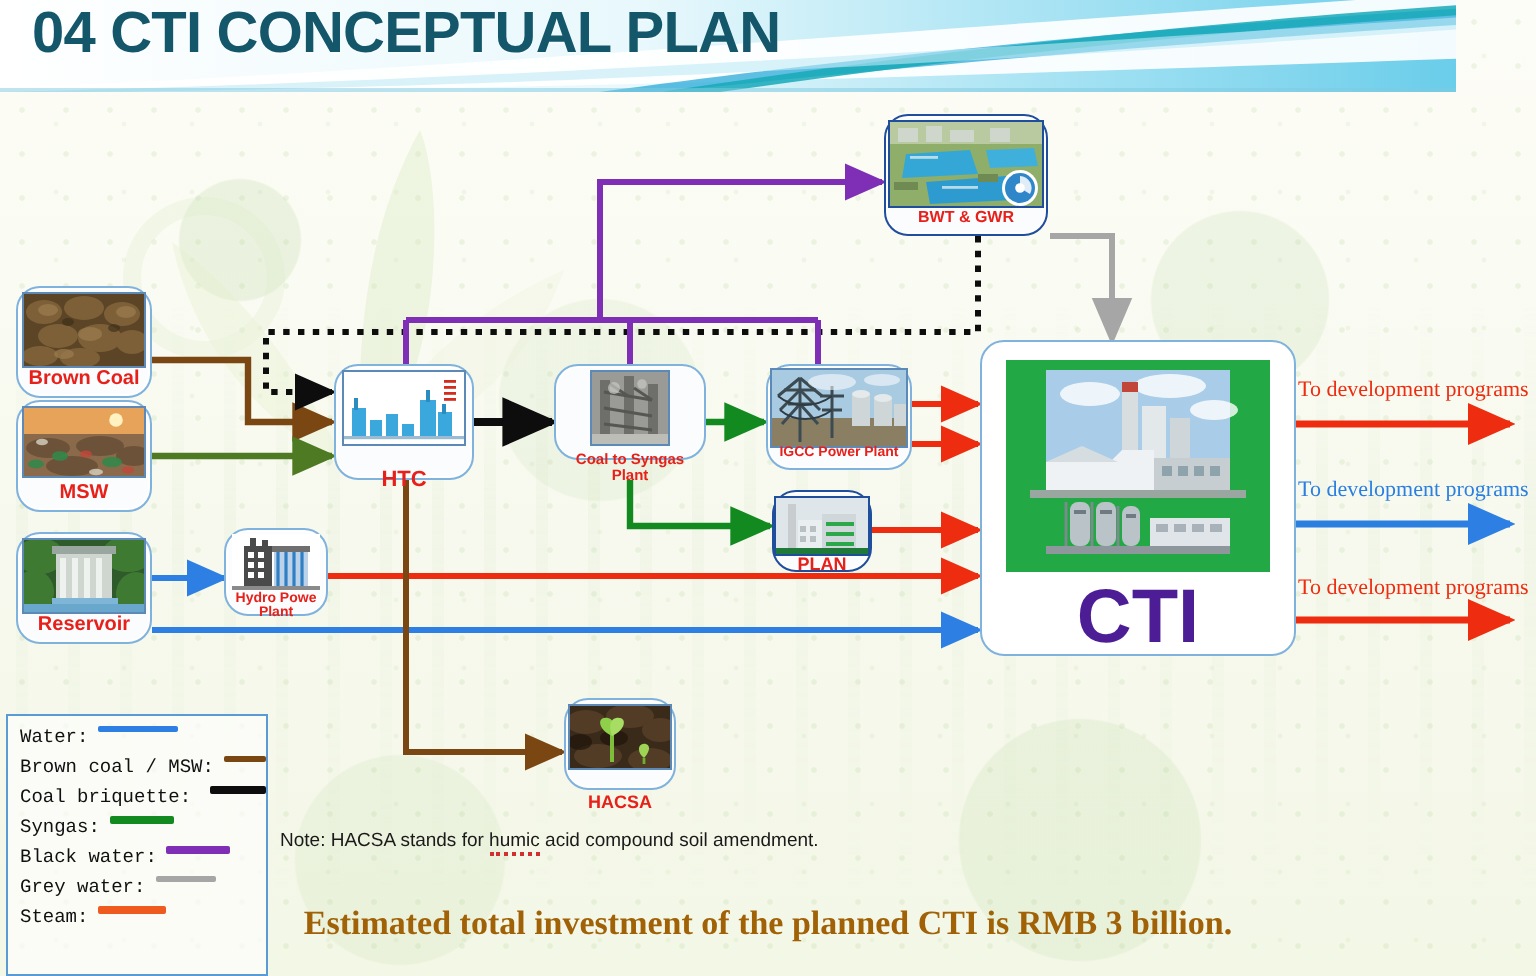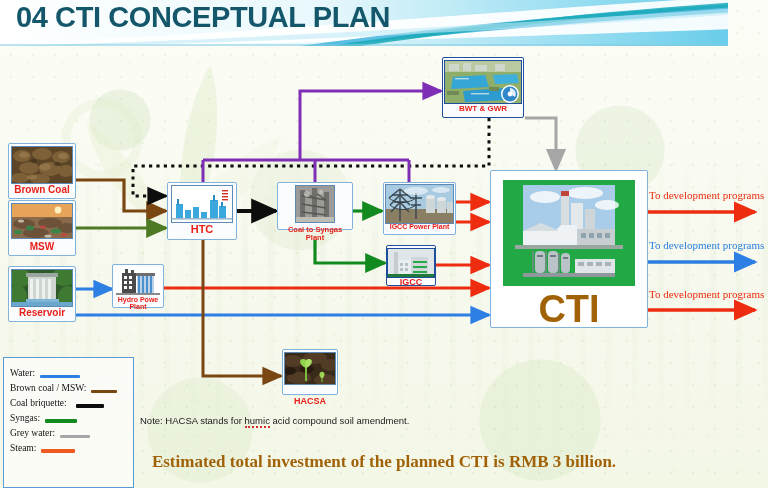--- a/index.html
+++ b/index.html
@@ -31,35 +31,35 @@
   #bgleaf{position:absolute;left:60px;top:35px;width:230px;height:200px;opacity:.55;}
 
   
   #header{position:absolute;left:0;top:0;width:728px;height:46px;overflow:hidden;}
   #headerTitle{position:absolute;left:16px;top:1px;font-size:29px;font-weight:bold;
       color:#14576b;letter-spacing:-.4px;font-family:"Liberation Sans",sans-serif;z-index:5;
       text-shadow:0 1px 0 rgba(255,255,255,.4);white-space:nowrap;}
 
   
   .node{position:absolute;box-sizing:border-box;background:#fbfcfe;
-        border:1px solid #7fb2dd;border-radius:2px;z-index:6;
+        border:1px solid #7fb2dd;border-radius:12px;z-index:6;
         box-shadow:0 0 0 1px rgba(255,255,255,.7) inset;}
   .node .thumb{display:block;margin:2px auto 0;border:1px solid #5c89b5;background:#ddd;overflow:hidden;}
   .node .cap{display:block;text-align:center;color:#e8201a;font-weight:bold;
         line-height:1.05;font-family:"Liberation Sans",sans-serif;}
 
   
   .devlabel{position:absolute;font-size:11px;white-space:nowrap;z-index:7;font-family:Liberation Serif, serif;}
 
   
   #legend{position:absolute;left:3px;top:357px;width:131px;height:131px;
       box-sizing:border-box;background:rgba(255,255,255,.62);
       border:1px solid #5b9bd5;z-index:9;padding:5px 0 0 6px;}
-  .lrow{display:flex;align-items:flex-end;height:15px;font-size:9.5px;color:#101010;
-      font-family:Liberation Serif, serif;}
+  .lrow{display:flex;align-items:flex-start;height:15px;font-size:9.5px;color:#101010;
+      font-family:Liberation Mono, monospace;}
   .lrow .lt{white-space:nowrap;}
   .lrow .sw{height:3px;margin-left:5px;border-radius:1px;}
 
   #note{position:absolute;left:140px;top:415px;font-size:9.5px;color:#1a1a1a;z-index:8;
       font-family:"Liberation Sans",sans-serif;white-space:nowrap;}
   #note .sq{border-bottom:2px dotted #d03030;padding-bottom:0px;}
   #footline{position:absolute;left:0;top:452px;width:768px;text-align:center;
       font-size:17px;font-weight:bold;color:#a16207;z-index:8;
       font-family:"Liberation Serif",serif;white-space:nowrap;}
 </style>
@@ -298,21 +298,21 @@
           </g>
         <g fill="#d22d1e" font-family="Liberation Sans" font-size="4">
           <rect x="50" y="4" width="6" height="1.4"></rect>
             <rect x="50" y="7" width="6" height="1.4"></rect>
           <rect x="50" y="10" width="6" height="1.4"></rect>
             <rect x="50" y="13" width="6" height="1.4"></rect>
         </g>
         <rect x="0" y="32" width="60" height="1.6" fill="#9bbcd0"></rect>
       </svg>
     </span>
-    <span class="cap" style="font-size:11px;margin-top:1px;">HTC</span>
+    <span class="cap" style="font-size:11px;margin-top:12px;">HTC</span>
   </div>
 
   <div class="node" style="left:277px;top:182px;width:76px;height:48px;">
     <span class="thumb" style="width:38px;height:36px;">
       <svg width="38" height="36" viewBox="0 0 38 36">
         <rect width="38" height="36" fill="#9a9a96"></rect>
         <g fill="#6e6e6a">
             <rect x="4" y="4" width="5" height="30"></rect>
             <rect x="16" y="2" width="5" height="32"></rect>
         <rect x="28" y="6" width="5" height="28"></rect>
@@ -380,21 +380,21 @@
           </g>
         <rect x="0" y="25" width="46" height="3" fill="#1f7a3a"></rect>
         <g fill="#b8c0c4">
             <rect x="12" y="14" width="3" height="3"></rect>
             <rect x="17" y="14" width="3" height="3"></rect>
         <rect x="12" y="19" width="3" height="3"></rect>
             <rect x="17" y="19" width="3" height="3"></rect>
           </g>
       </svg>
     </span>
-    <span class="cap" style="font-size:9px;margin-top:0px;">IGCC</span>
+    <span class="cap" style="font-size:9px;margin-top:0px;">PLAN</span>
   </div>
 
   <div class="node" style="left:442px;top:57px;width:82px;height:61px;border-color:#1f4e9c;">
     <span class="thumb" style="width:76px;height:42px;border-color:#1f4e9c;position:relative;">
       <svg width="76" height="42" viewBox="0 0 76 42">
         <rect width="76" height="42" fill="#8fae6a"></rect>
         <rect y="0" width="76" height="11" fill="#b9c9a0"></rect>
         <g fill="#cfd6cc">
             <rect x="4" y="3" width="10" height="7"></rect>
             <rect x="18" y="2" width="8" height="8"></rect>
@@ -487,21 +487,21 @@
             <rect x="90" y="77" width="6" height="4"></rect>
           </g>
         <rect x="8" y="88" width="92" height="4" fill="#8d979c"></rect>
         <g stroke="#7e8a90" stroke-width="1.4">
             <path d="M18 66 L18 88"></path>
             <path d="M31 66 L31 88"></path>
             <path d="M44 68 L44 88"></path>
           </g>
       </svg>
     </div>
-    <div style="text-align:center;font-size:38px;font-weight:bold;color:#a16207;line-height:1;margin-top:4px;
+    <div style="text-align:center;font-size:38px;font-weight:bold;color:#4c1d95;line-height:1;margin-top:4px;
                 font-family:'Liberation Sans',sans-serif;">CTI</div>
   </div>
 
   <div class="devlabel" style="left:649px;top:189px;color:#ee2c10;">To development  programs</div>
   <div class="devlabel" style="left:649px;top:239px;color:#2a7fe0;">To development  programs</div>
   <div class="devlabel" style="left:649px;top:288px;color:#ee2c10;">To development  programs</div>
 
   <div id="legend">
     <div class="lrow">
       <span class="lt">Water:</span>
@@ -513,20 +513,24 @@
     </div>
     <div class="lrow">
       <span class="lt">Coal briquette:</span>
       <span class="sw" style="background:#0d0d0d;width:28px;height:4px;margin-left:9px;"></span>
     </div>
     <div class="lrow">
       <span class="lt">Syngas:</span>
       <span class="sw" style="background:#128a20;width:32px;height:4px;"></span>
     </div>
     <div class="lrow">
+      <span class="lt">Black water:</span>
+      <span class="sw" style="background:#7e2fb5;width:32px;height:4px;"></span>
+    </div>
+    <div class="lrow">
       <span class="lt">Grey water:</span>
       <span class="sw" style="background:#a6a6a6;width:30px;"></span>
     </div>
     <div class="lrow">
       <span class="lt">Steam:</span>
       <span class="sw" style="background:#ef5a1f;width:34px;height:4px;"></span>
     </div>
   </div>
 
   <div id="note"><span>Note: HACSA stands for </span><span class="sq">humic</span><span> acid compound  soil amendment.</span></div>

